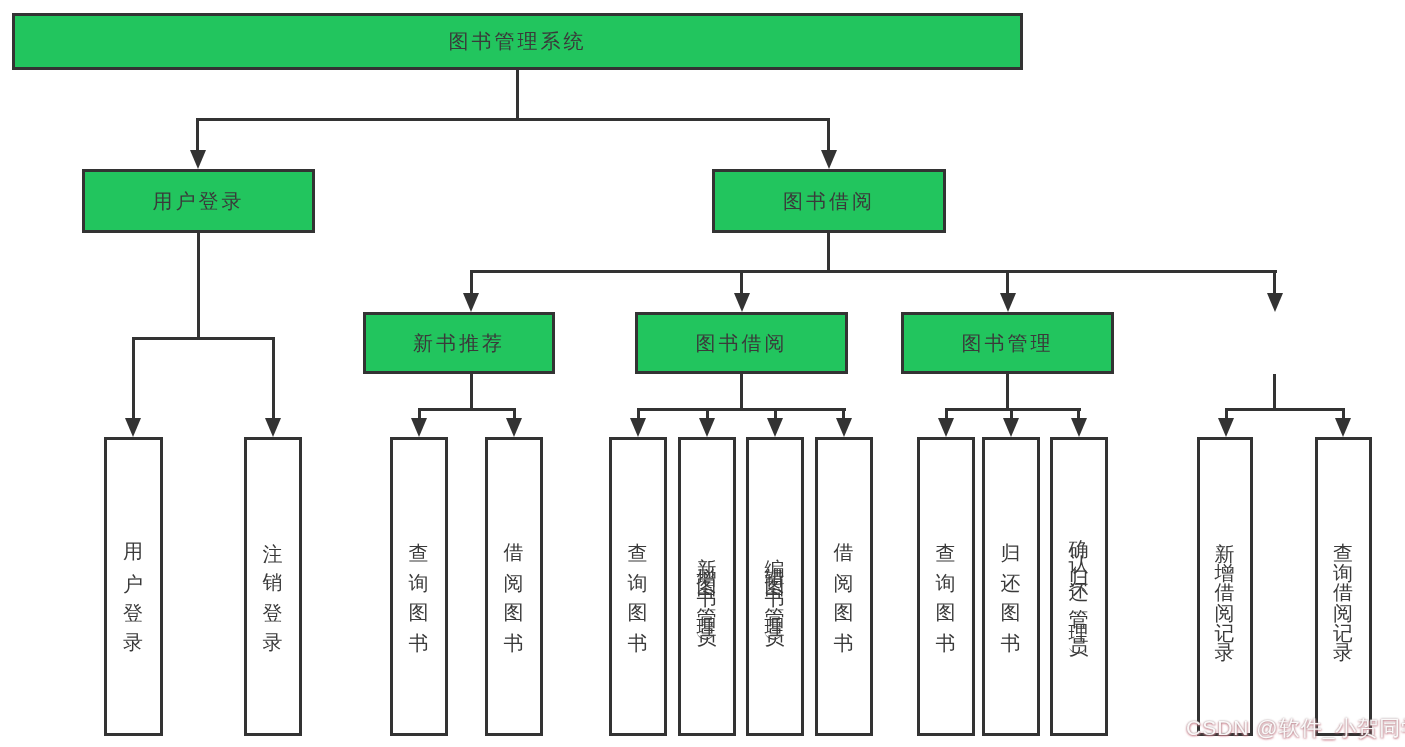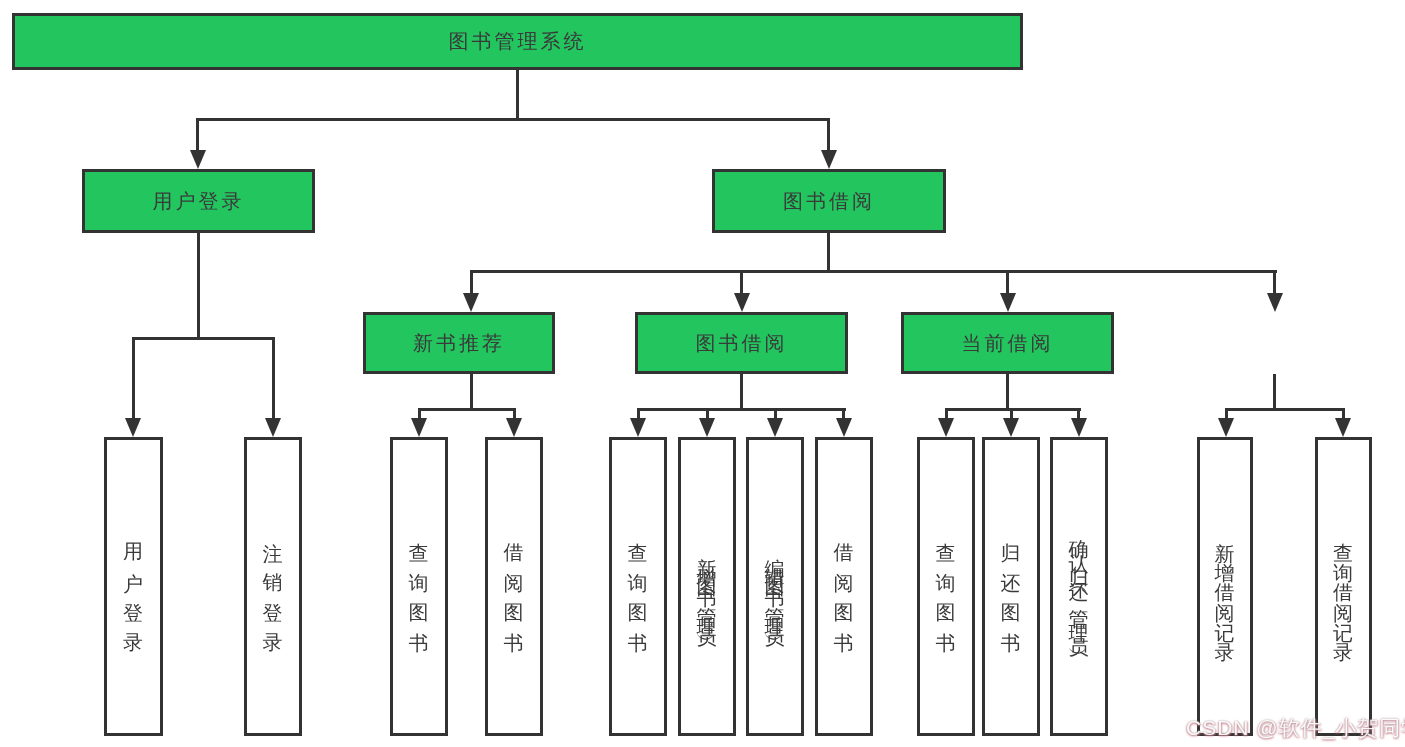--- a/index.html
+++ b/index.html
@@ -72,21 +72,21 @@
   <div class="vl" style="left:1273px;top:270px;height:26px"></div>
   <div class="arr" style="left:1267px;top:293px"></div>
 
   <div class="hbox" style="left:363px;top:312px;width:192px;height:62px">
     <span>新书推荐</span>
   </div>
   <div class="hbox" style="left:635px;top:312px;width:213px;height:62px">
     <span>图书借阅</span>
   </div>
   <div class="hbox" style="left:901px;top:312px;width:213px;height:62px">
-    <span>当前借阅</span>
+    <span>图书管理</span>
   </div>
 
   <div class="vl" style="left:470px;top:374px;height:34px"></div>
   <div class="hl" style="left:418px;top:408px;width:98px"></div>
   <div class="vl" style="left:418px;top:408px;height:13px"></div>
   <div class="arr" style="left:411px;top:418px"></div>
   <div class="vl" style="left:513px;top:408px;height:13px"></div>
   <div class="arr" style="left:506px;top:418px"></div>
 
   <div class="vl" style="left:740px;top:374px;height:34px"></div>

